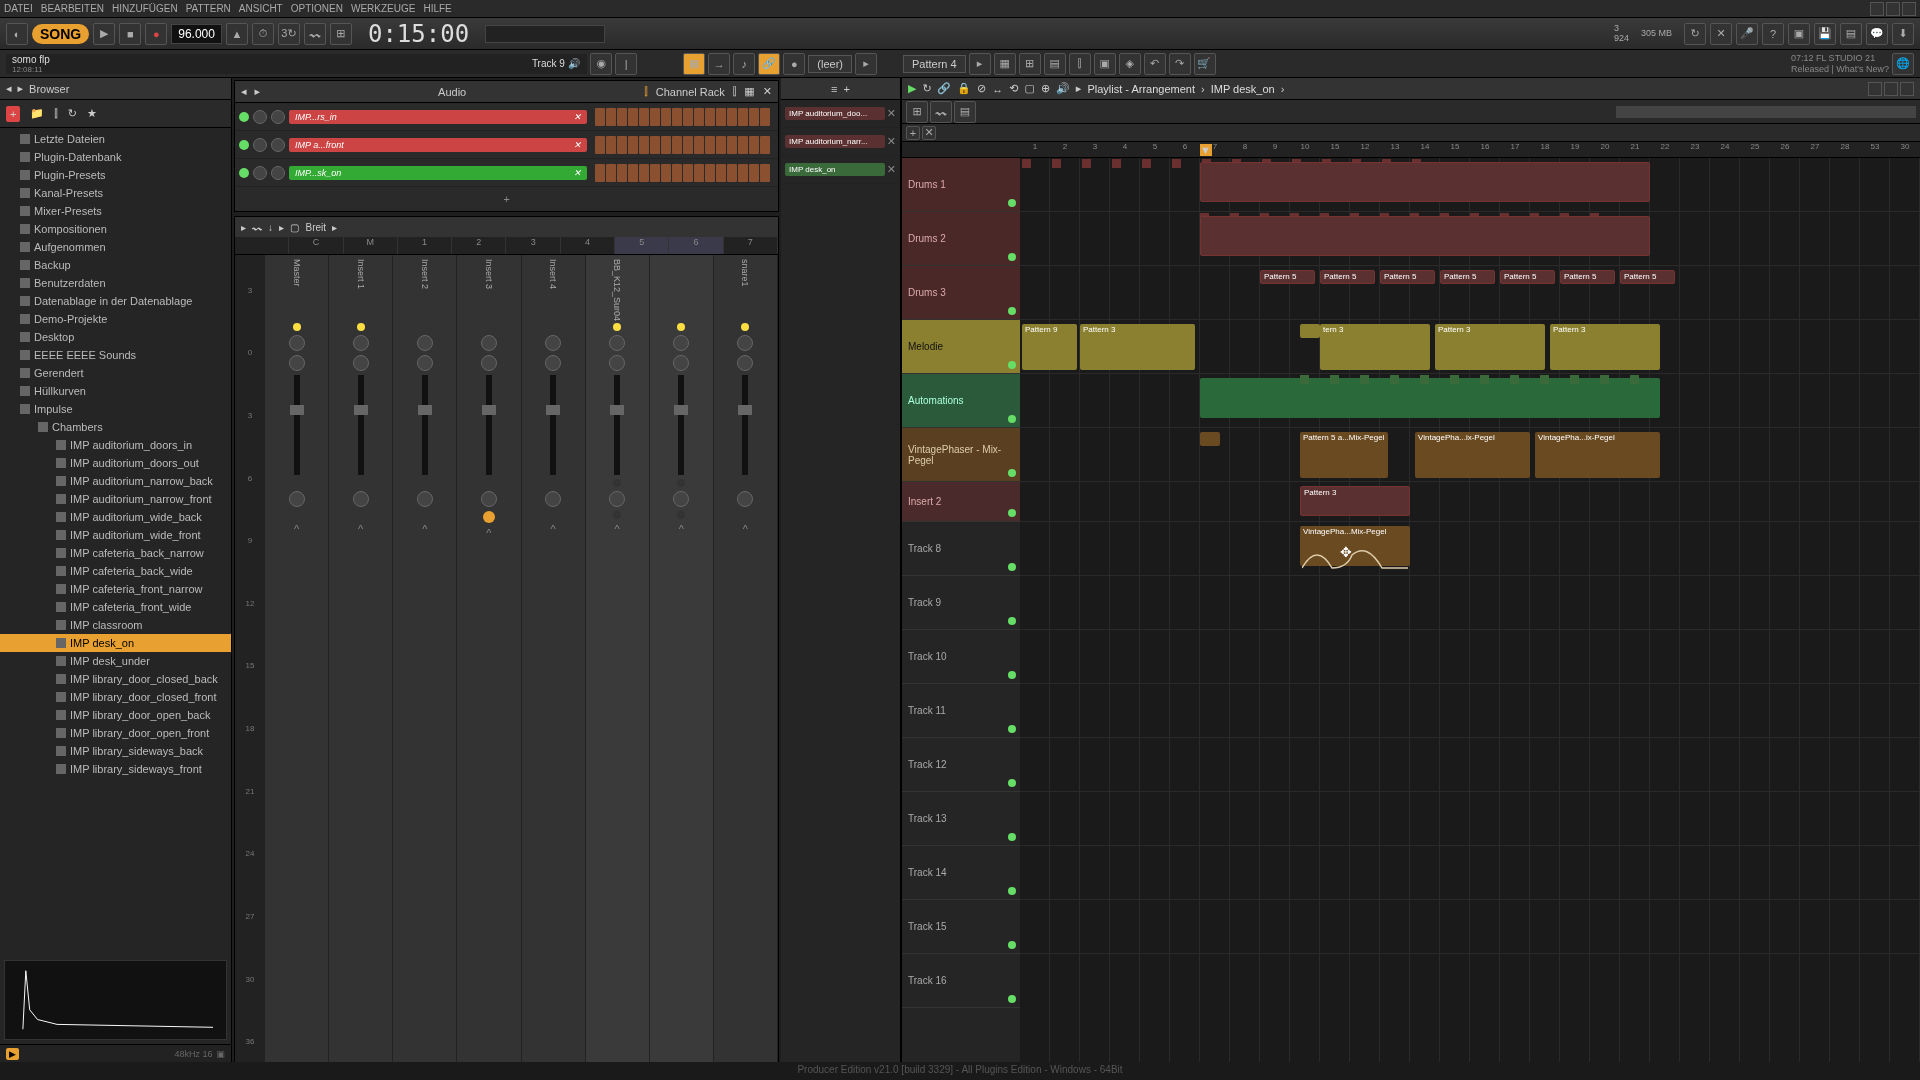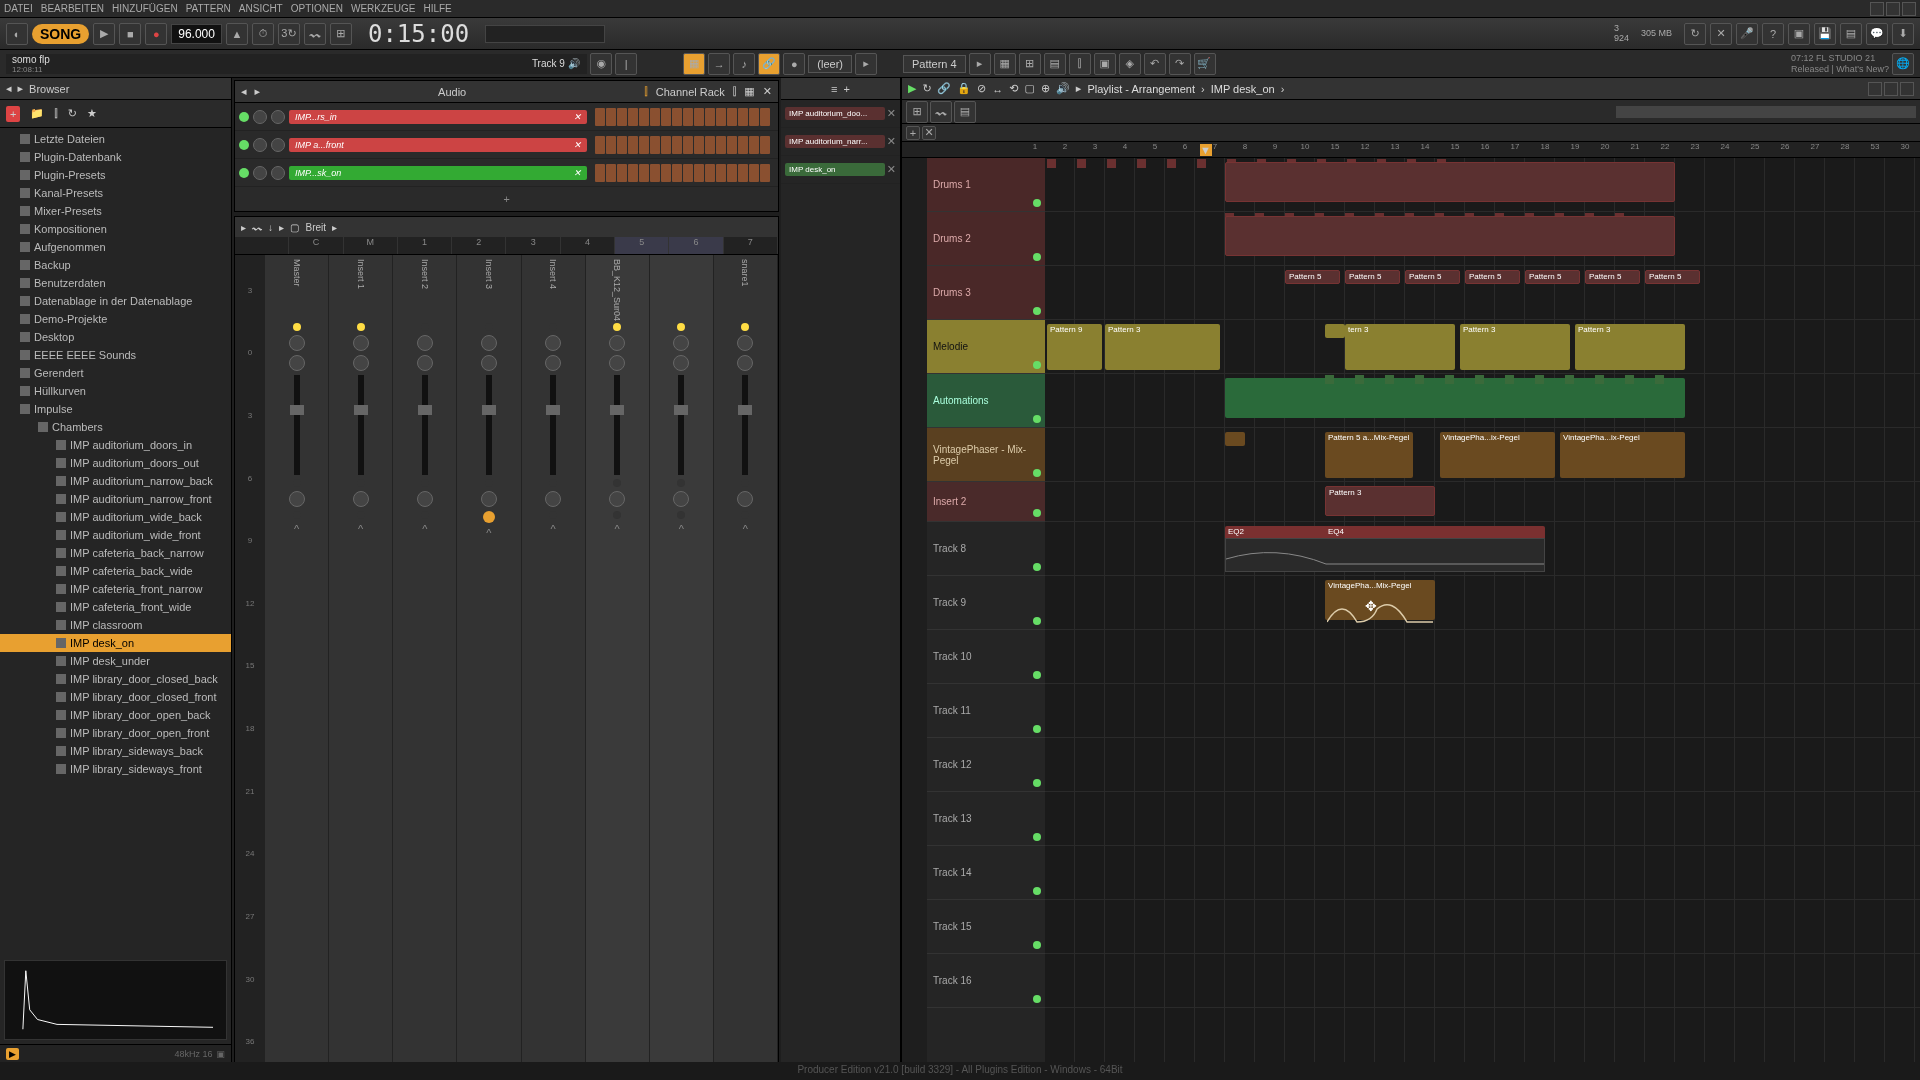--- a/index.html
+++ b/index.html
@@ -76,21 +76,21 @@
 .mixer-led.on { background: #fd4; }
 
 
 .playlist { flex: 1; background: #1e1e1e; display: flex; flex-direction: column; border-left: 1px solid #000; }
 .pl-header { height: 22px; background: #333; display: flex; align-items: center; padding: 0 6px; gap: 6px; border-bottom: 1px solid #000; }
 .pl-breadcrumb { color: #ddd; font-size: 11px; }
 .pl-toolbar { height: 24px; background: #2a2a2a; display: flex; align-items: center; padding: 0 4px; gap: 2px; border-bottom: 1px solid #000; }
 .pl-ruler { height: 16px; background: #222; display: flex; border-bottom: 1px solid #000; position: relative; padding-left: 118px; }
 .pl-ruler span { width: 30px; font-size: 8px; color: #888; text-align: center; }
 .pl-playhead { position: absolute; width: 12px; height: 12px; background: #e8a030; top: 2px; left: 0; }
-.pl-body { flex: 1; display: flex; overflow: hidden; padding-left: 25px; }
+.pl-body { flex: 1; display: flex; overflow: hidden; }
 .pl-tracknames { width: 118px; background: #252525; }
 .pl-trackname { height: 54px; border-bottom: 1px solid #333; padding: 4px 6px; font-size: 10px; color: #aaa; position: relative; display: flex; flex-direction: column; justify-content: center; }
 .pl-trackname.drums { background: #4a2828; color: #daa; }
 .pl-trackname.melodie { background: #8a8030; color: #111; height: 54px; }
 .pl-trackname.auto { background: #2a5a3a; color: #afd; }
 .pl-trackname.vintage { background: #5a4020; color: #dca; }
 .pl-trackname.insert { background: #4a2a2a; color: #daa; height: 40px; }
 .pl-mute { position: absolute; right: 4px; bottom: 4px; width: 8px; height: 8px; border-radius: 50%; background: #6d6; }
 .pl-grid { flex: 1; background: #1a1a1a; position: relative; background-image: repeating-linear-gradient(90deg, transparent, transparent 29px, #2a2a2a 29px, #2a2a2a 30px); }
 .pl-row { height: 54px; border-bottom: 1px solid #2a2a2a; position: relative; }
@@ -691,27 +691,20 @@
           <div class="pl-row">
             <div class="pl-clip vint" style="left: 180px; width: 20px; height: 14px;"></div>
             <div class="pl-clip vint" style="left: 280px; width: 88px; height: 46px;">Pattern 5 a...Mix-Pegel</div>
             <div class="pl-clip vint" style="left: 395px; width: 115px; height: 46px;">VintagePha...ix-Pegel</div>
             <div class="pl-clip vint" style="left: 515px; width: 125px; height: 46px;">VintagePha...ix-Pegel</div>
           </div>
           <div class="pl-row h40">
             <div class="pl-clip drums" style="left: 280px; width: 110px; height: 30px;">Pattern 3</div>
           </div>
           <div class="pl-row">
-            <div class="pl-clip eq" style="left: 180px; width: 110px;">EQ2</div>
-            <div class="pl-clip eq" style="left: 280px; width: 220px;">EQ4</div>
-            <div style="position: absolute; left: 180px; top: 16px; width: 320px; height: 34px; background: rgb(42, 42, 42); border: 1px solid rgb(68, 68, 68);"><svg width="100%" height="100%">
-                <path d="M0,20 Q50,5 100,25 L320,25" stroke="#888" fill="none"></path>
-              </svg></div>
-          </div>
-          <div class="pl-row">
             <div class="pl-clip vint" style="left: 280px; width: 110px; height: 40px;">VintagePha...Mix-Pegel</div>
             <div style="position: absolute; left: 282px; top: 18px; width: 106px; height: 30px;"><svg width="100%" height="100%">
                 <path d="M0,28 Q15,2 30,28 Q45,28 50,15 Q65,2 80,28 L106,28" stroke="#dca" fill="none" stroke-width="1.5"></path>
               </svg></div>
             <div style="position: absolute; left: 320px; top: 22px; color: rgb(255, 255, 255); font-size: 14px;">✥</div>
           </div>
           <div class="pl-row"></div>
           <div class="pl-row"></div>
           <div class="pl-row"></div>
           <div class="pl-row"></div>

